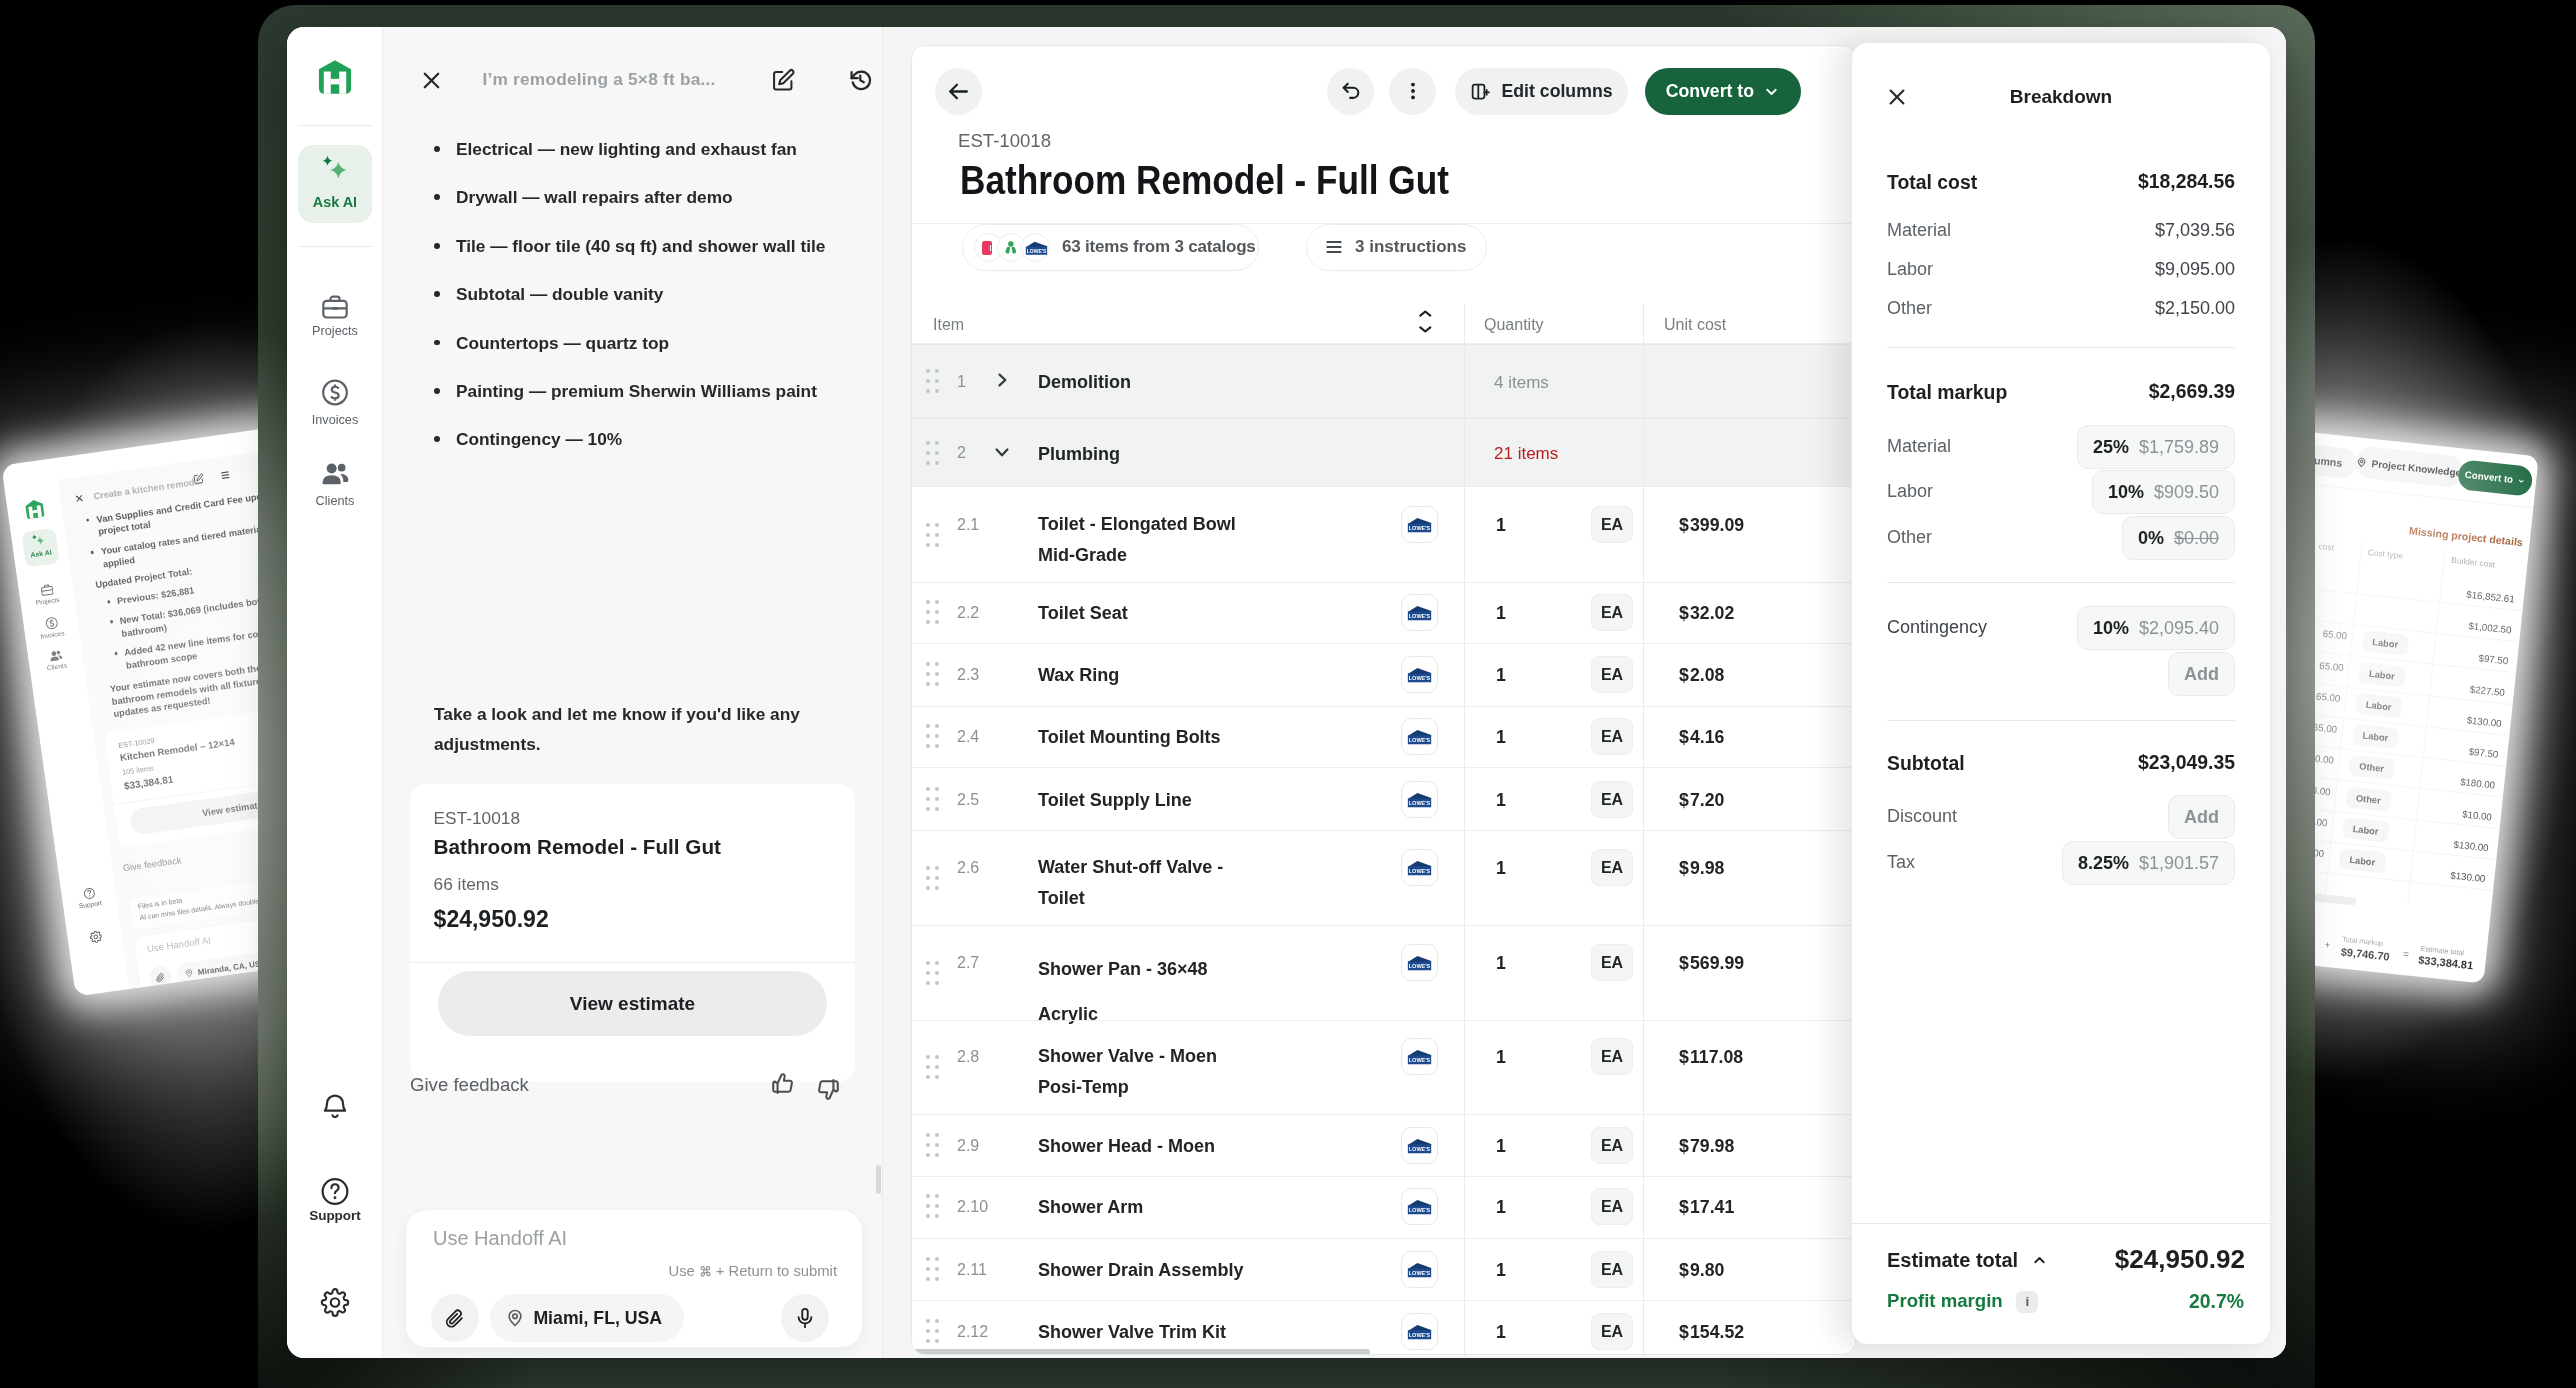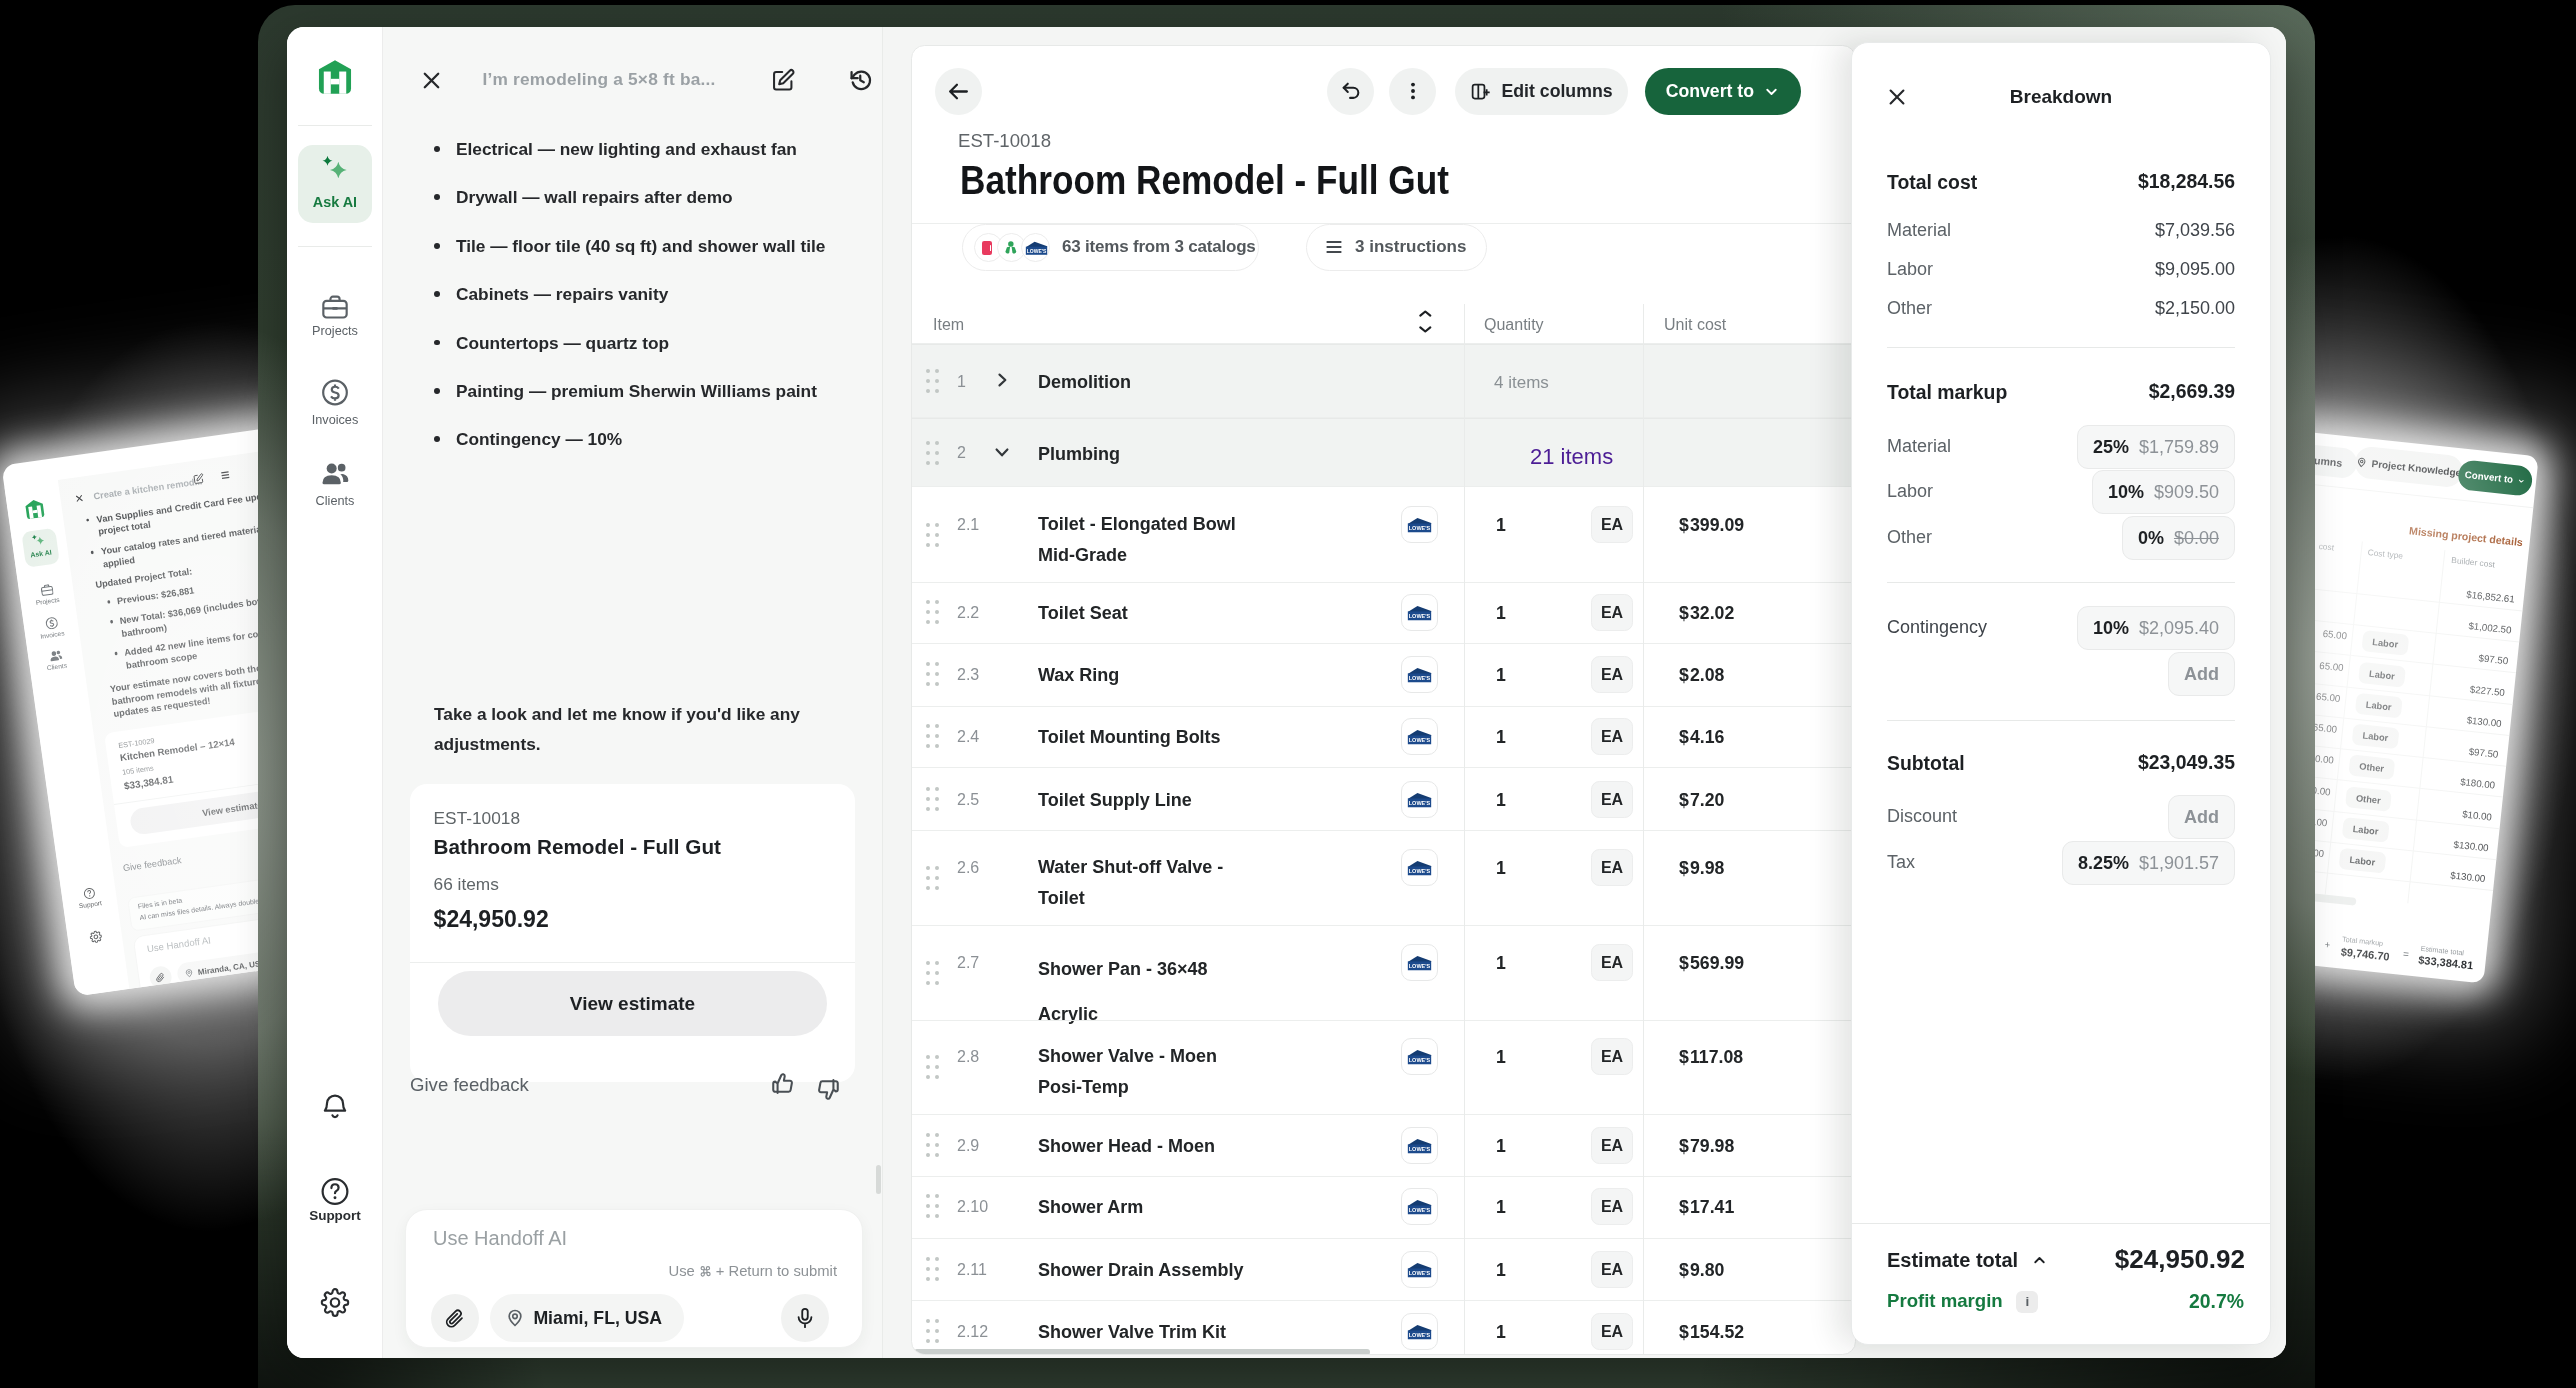--- a/index.html
+++ b/index.html
@@ -269,21 +269,21 @@
       </svg>
       <svg class="abs" style="left:465px;top:41px" width="24.5" height="24.5" viewBox="0 0 24 24" fill="none" stroke="#26282b" stroke-width="2.2" stroke-linecap="round" stroke-linejoin="round">
         <path d="M3.5 4 V10 H9.5"></path>
         <path d="M4.6 14 a8.6 8.6 0 1 0 1.9-7.6 L3.5 10"></path>
         <path d="M12 7.5 V12 l3.5 2"></path>
       </svg>
       <ul class="bullets">
         <li>Electrical — new lighting and exhaust fan</li>
         <li>Drywall — wall repairs after demo</li>
         <li>Tile — floor tile (40 sq ft) and shower wall tile</li>
-        <li>Cabinets — repairs vanity</li>
+        <li>Subtotal — double vanity</li>
         <li>Countertops — quartz top</li>
         <li>Painting — premium Sherwin Williams paint</li>
         <li>Contingency — 10%</li>
       </ul>
       <div class="para" style="top:673px;width:404px;">Take a look and let me know if you'd like any adjustments.</div>
       <div class="abs" style="left:27px;top:757px;width:445px;height:298px;background:#fff;border-radius:17px;">
         <div class="abs" style="left:23.6px;top:23.6px;font-size:17.3px;color:#5f6568;">EST-10018</div>
         <div class="abs" style="left:23.6px;top:51px;font-size:20.7px;font-weight:bold;color:#1d2023;">Bathroom Remodel - Full Gut</div>
         <div class="abs" style="left:23.6px;top:90px;font-size:17.3px;color:#5f6568;">66 items</div>
         <div class="abs" style="left:23.6px;top:122px;font-size:23px;font-weight:bold;color:#1d2023;">$24,950.92</div>
@@ -466,21 +466,21 @@
                 <i style="left:0;top:10px"></i>
                 <i style="left:8.4px;top:10px"></i>
                 <i style="left:0;top:20px"></i>
                 <i style="left:8.4px;top:20px"></i>
               </div>
             <div class="num" style="left:45px;top:25px">2</div>
             <svg class="abs" style="left:80px;top:23px" width="20" height="20" viewBox="0 0 24 24" fill="none" stroke="#33373b" stroke-width="2.6" stroke-linecap="round" stroke-linejoin="round">
                 <path d="M5.5 9 L12 16 L18.5 9"></path>
               </svg>
             <div class="iname" style="left:126px;top:21px">Plumbing</div>
-            <div class="abs" style="left:582px;top:25px;font-size:22px;color:#4c1d95;margin-left:36px;">21 items</div>
+            <div class="abs" style="left:582px;top:25px;font-size:17px;color:#b91c1c;">21 items</div>
             <div class="rowline" style="bottom:0"></div>
           </div>
           <div class="abs" style="left:0;top:442px;width:100%;height:95px;">
             <div class="dots6" style="left:14.4px;top:35px">
                 <i style="left:0;top:0"></i>
                 <i style="left:8.4px;top:0"></i>
                 <i style="left:0;top:10px"></i>
                 <i style="left:8.4px;top:10px"></i>
                 <i style="left:0;top:20px"></i>
                 <i style="left:8.4px;top:20px"></i>

